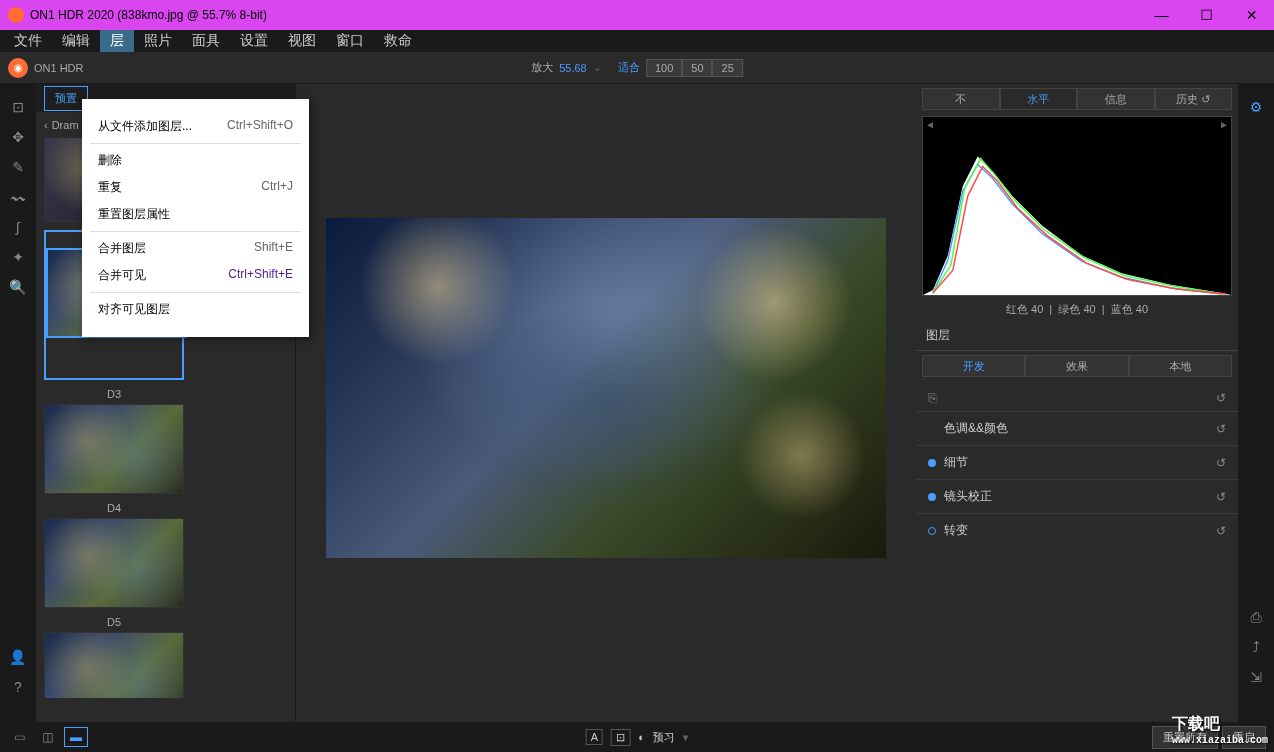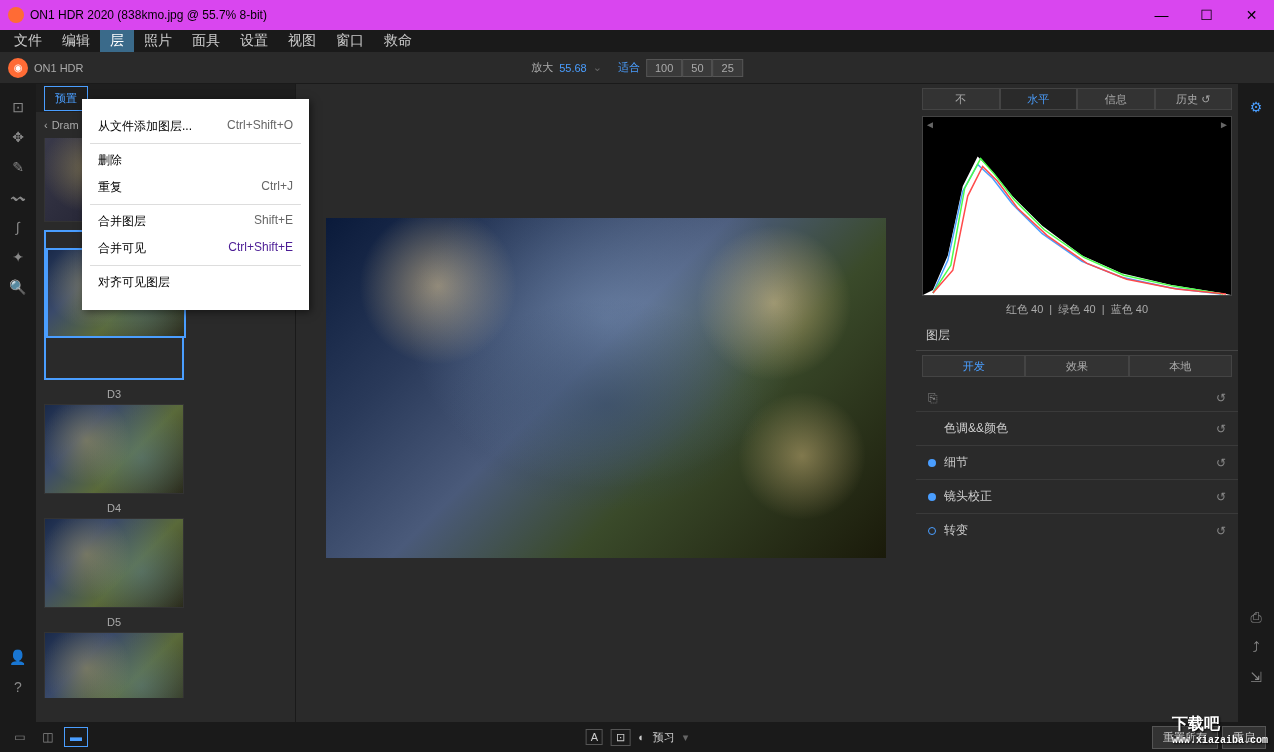--- a/index.html
+++ b/index.html
@@ -111,20 +111,24 @@
       <span style="color:#666">Ctrl+Shift+O</span>
     </div>
     <div class="dropdown-sep"></div>
     <div class="dropdown-item">
       <span>删除</span>
       <span style="color:#666"></span>
     </div>
     <div class="dropdown-item">
       <span>重复</span>
       <span style="color:#666">Ctrl+J</span>
+    </div>
+    <div class="dropdown-item">
+      <span>重置图层属性</span>
+      <span style="color:#666"></span>
     </div>
     <div class="dropdown-sep"></div>
     <div class="dropdown-item">
       <span>合并图层</span>
       <span style="color:#666">Shift+E</span>
     </div>
     <div class="dropdown-item">
       <span>合并可见</span>
       <span style="color:#4c1d95">Ctrl+Shift+E</span>
     </div>

